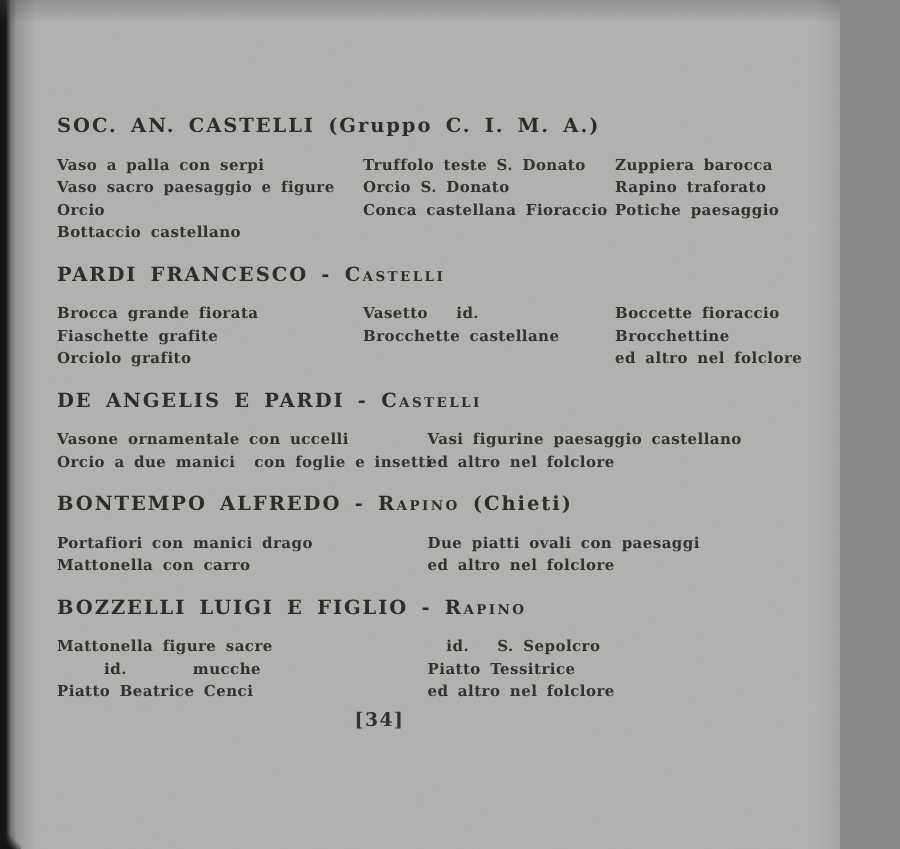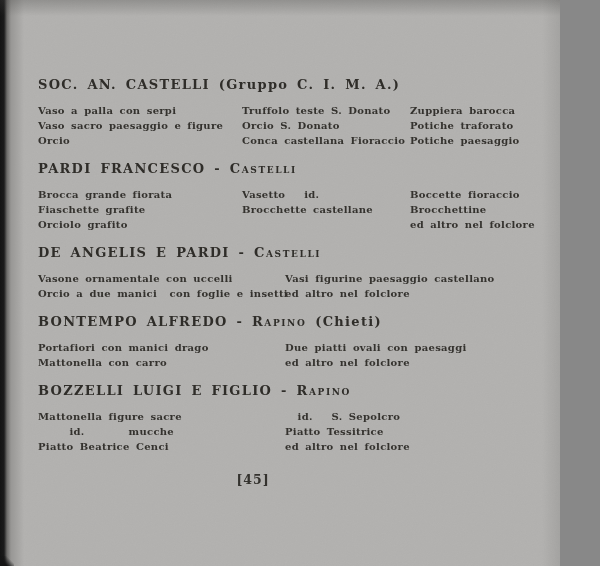--- a/index.html
+++ b/index.html
@@ -91,29 +91,30 @@
 
   <div class="content">
 
     <div class="section">
       <h2 class="sec-header"><span>SOC. AN. CASTELLI </span><span class="sc"></span><span>(Gruppo C. I. M. A.)</span></h2>
       <div class="cols">
         <div class="col w162">
           <div class="item">Vaso a palla con serpi</div>
           <div class="item">Vaso sacro paesaggio e figure</div>
           <div class="item">Orcio</div>
+          <div class="item">Bottaccio castellano</div>
         </div>
         <div class="col w168">
           <div class="item">Truffolo teste S. Donato</div>
           <div class="item">Orcio S. Donato</div>
           <div class="item">Conca castellana Fioraccio</div>
         </div>
         <div class="col flex">
           <div class="item">Zuppiera barocca</div>
-          <div class="item">Potiche traforato</div>
+          <div class="item">Rapino traforato</div>
           <div class="item">Potiche paesaggio</div>
         </div>
       </div>
     </div>
 
     <div class="section">
       <h2 class="sec-header"><span>PARDI FRANCESCO - </span><span class="sc">Castelli</span><span></span></h2>
       <div class="cols">
         <div class="col w162">
           <div class="item">Brocca grande fiorata</div>
@@ -171,15 +172,15 @@
         <div class="col flex">
           <div class="item">  id.   S. Sepolcro</div>
           <div class="item">Piatto Tessitrice</div>
           <div class="item">ed altro nel folclore</div>
         </div>
       </div>
     </div>
 
   </div>
 
-  <div class="page-num">[45]</div>
+  <div class="page-num">[34]</div>
 
 </div>
 
 </body></html>

